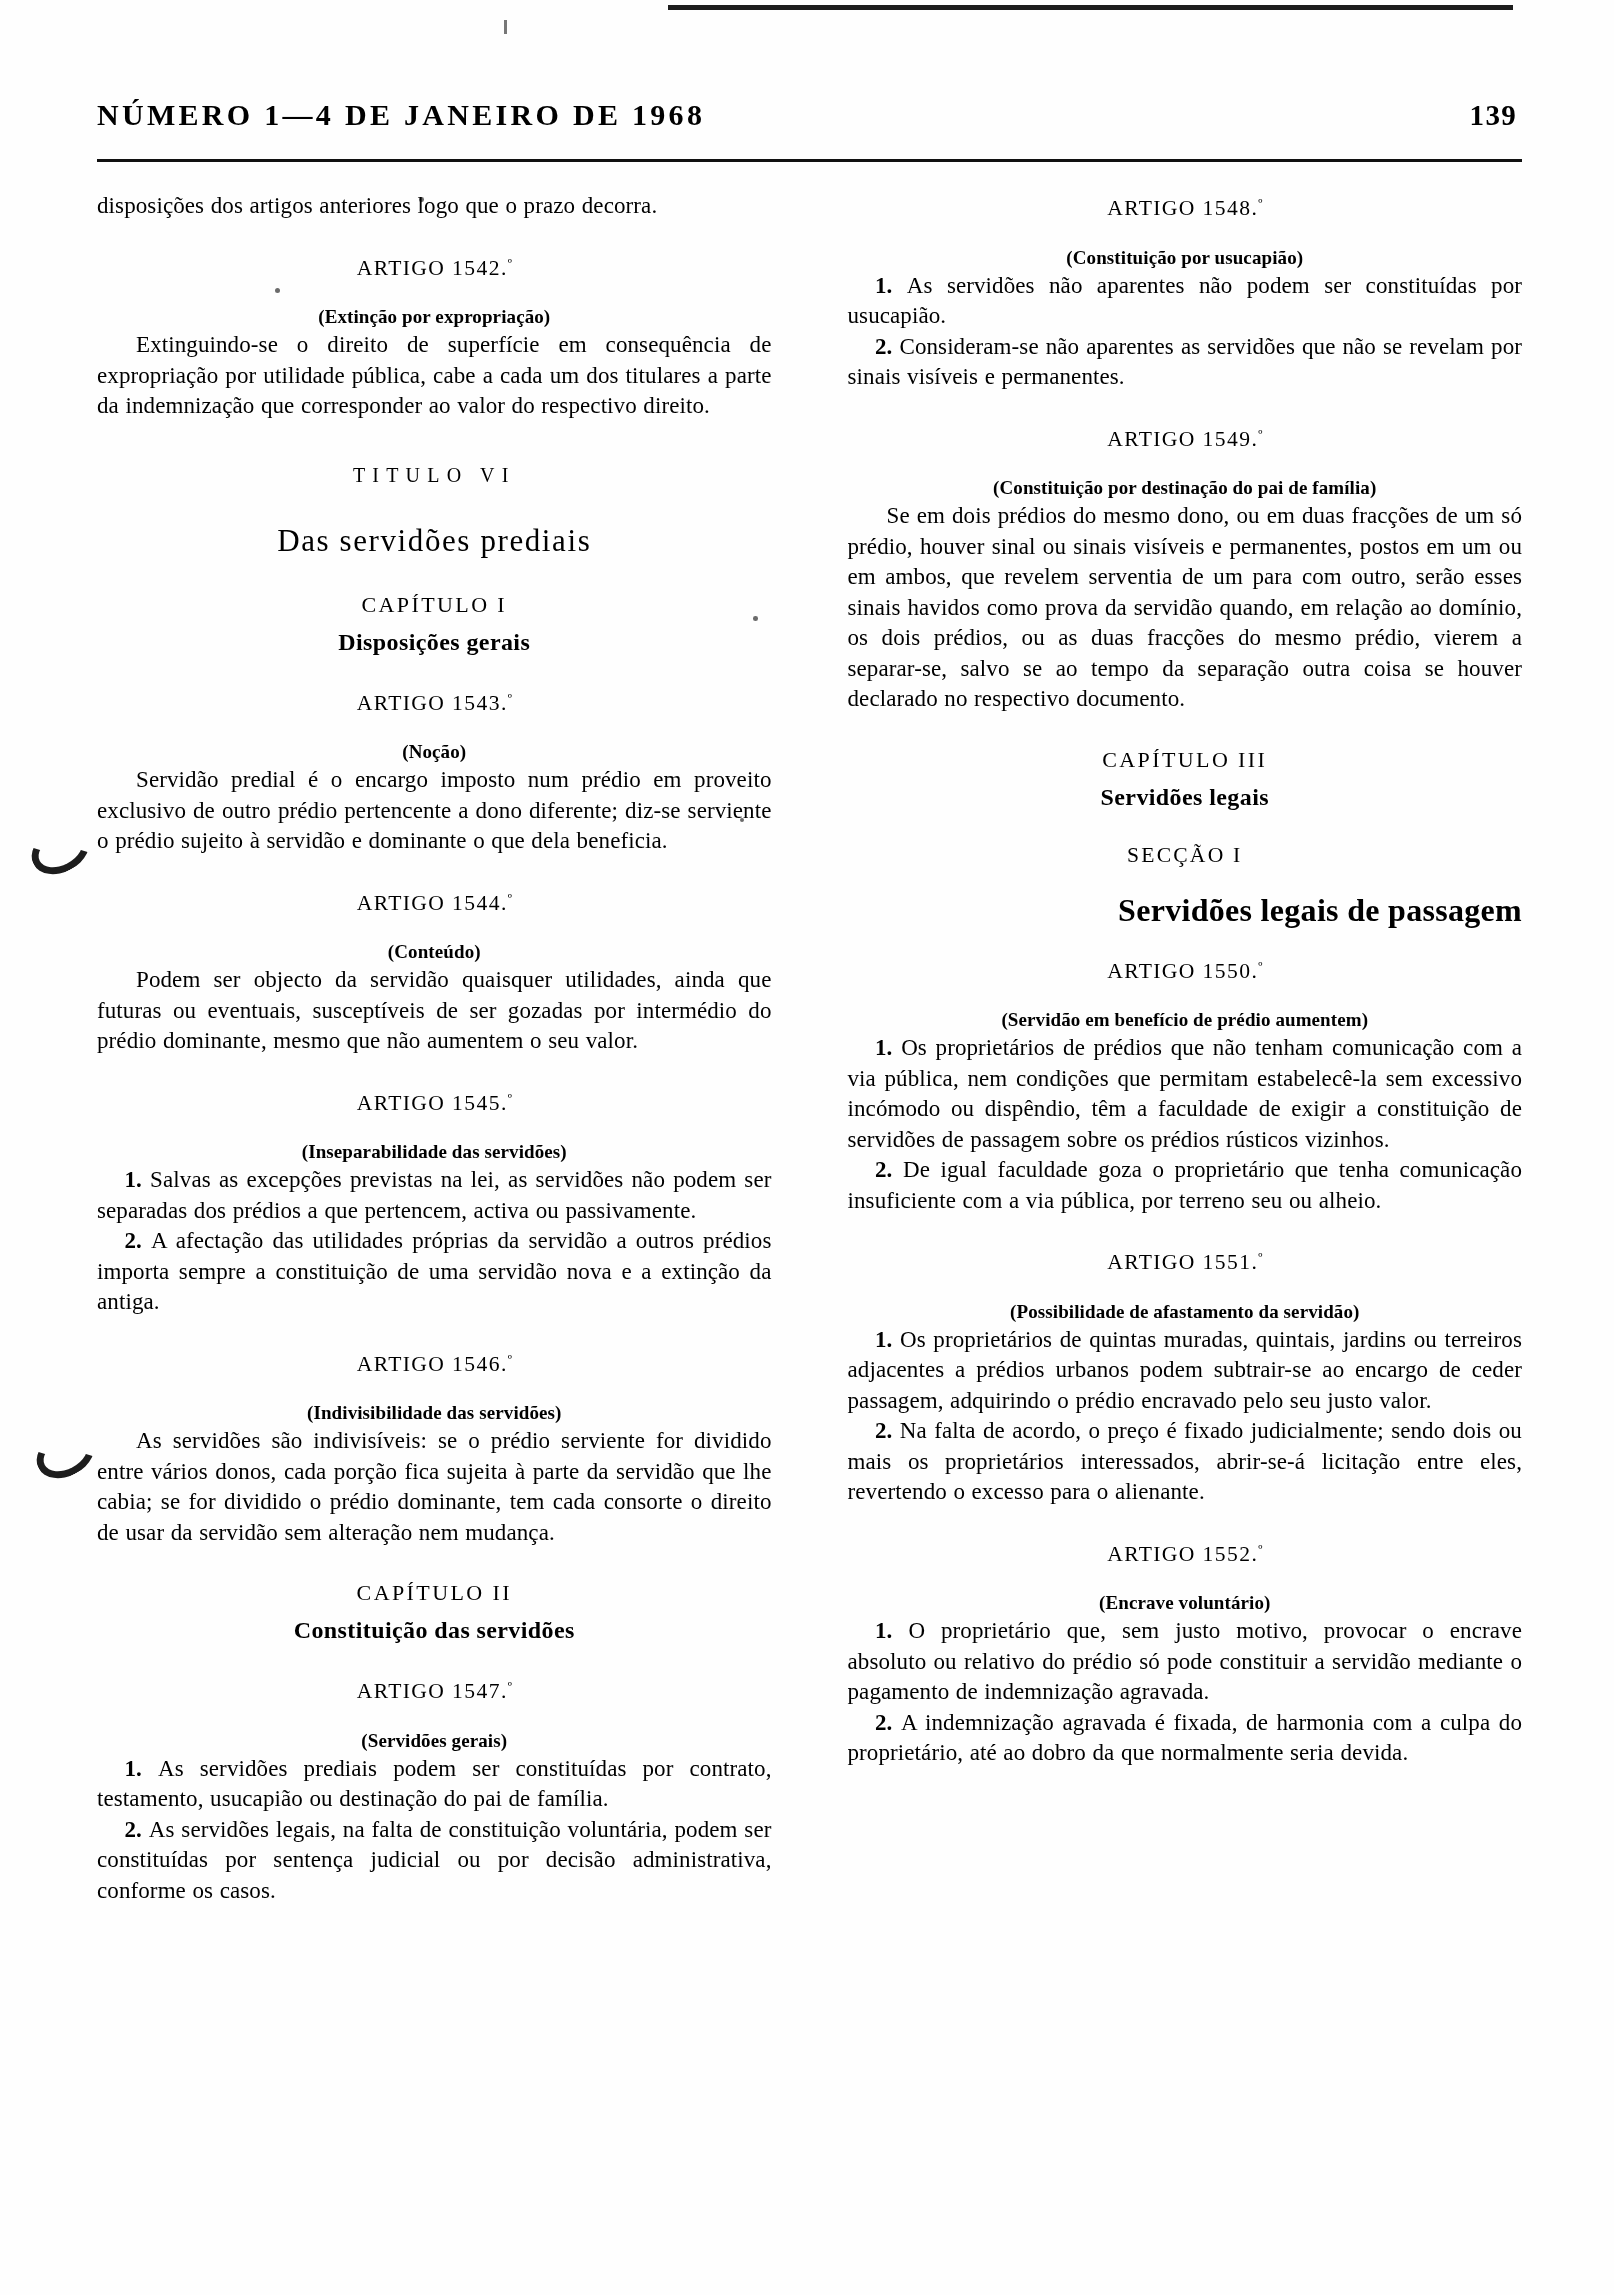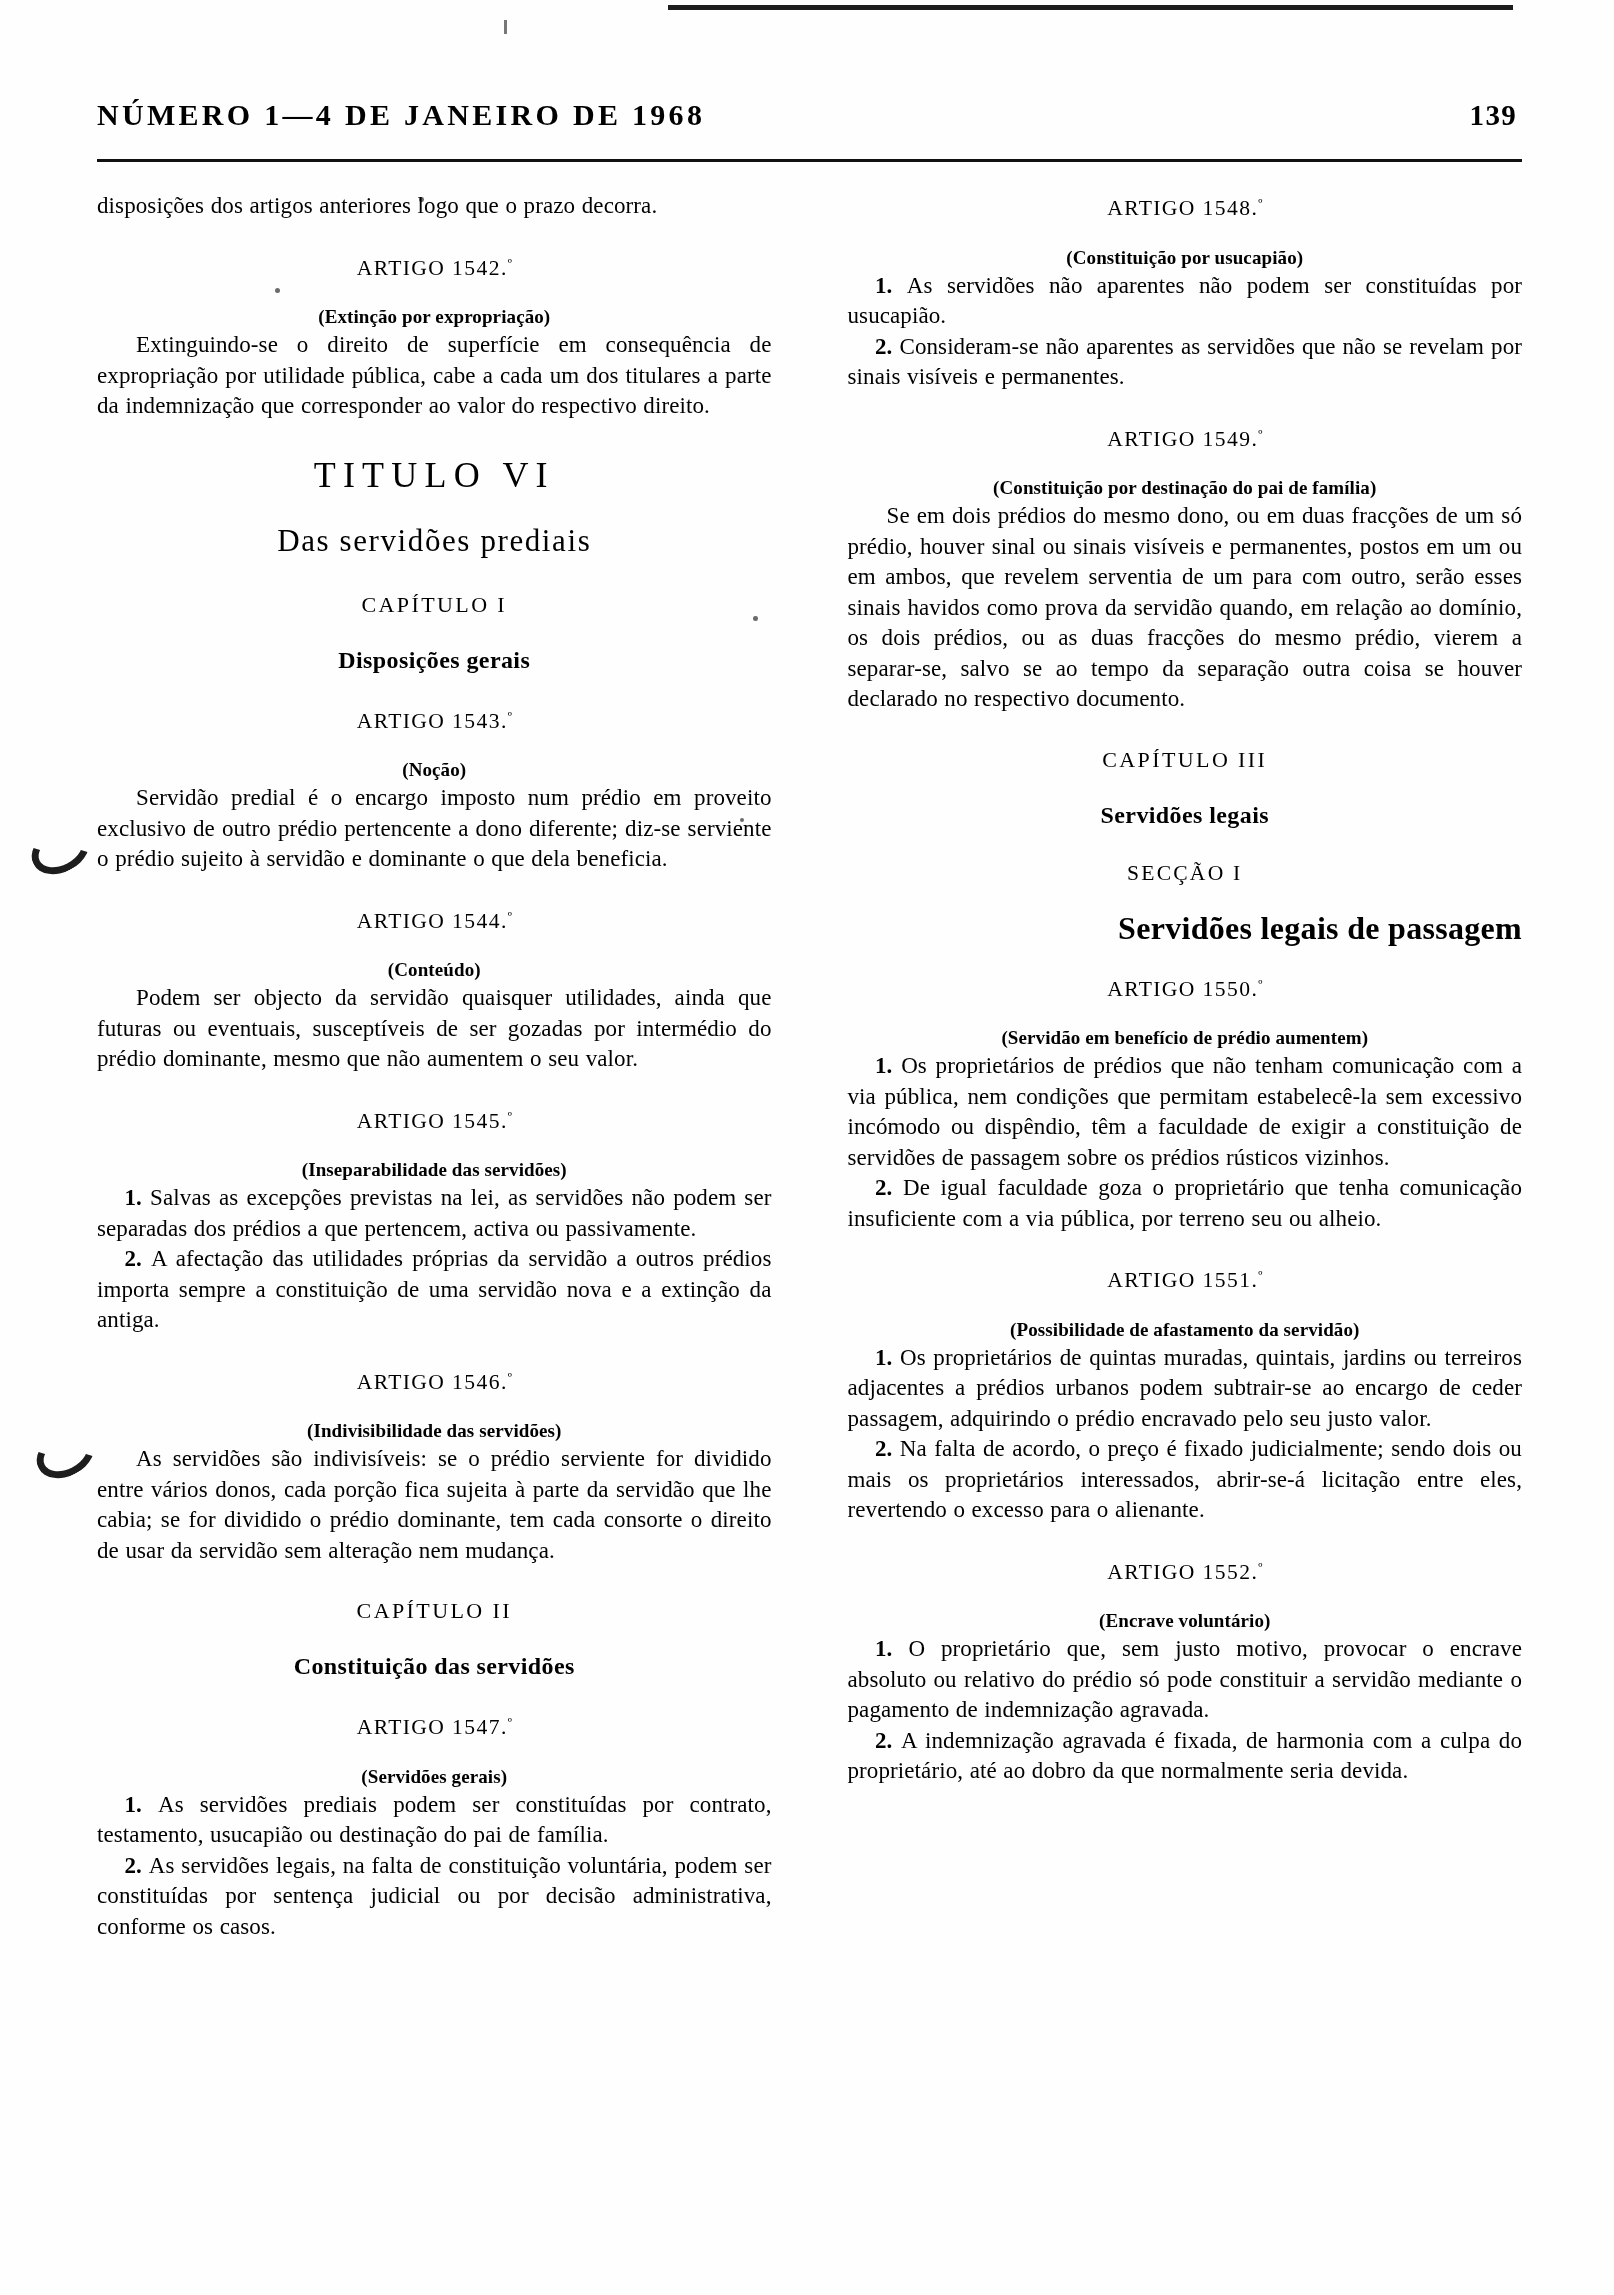--- a/index.html
+++ b/index.html
@@ -91,21 +91,21 @@
   p.body.numbered {
     text-indent: 27.5px;
   }
   p.body .num {
     font-weight: 700;
   }
 
   h2.title-major {
     margin: 34px 0 0 0;
     text-align: center;
-    font-size: 36px;
+    font-size: 20px;
     font-weight: 400;
     letter-spacing: 7.2px;
     line-height: 39px;
   }
   h3.title-sub {
     margin: 26px 0 0 0;
     text-align: center;
     font-size: 31px;
     font-weight: 400;
     letter-spacing: 1.6px;
@@ -113,21 +113,21 @@
   }
   h4.chapter {
     margin: 30px 0 0 0;
     text-align: center;
     font-size: 22px;
     font-weight: 400;
     letter-spacing: 2.4px;
     line-height: 29px;
   }
   h5.chapter-name {
-    margin: 26px 0 0 0;
+    margin: 8px 0 0 0;
     text-align: center;
     font-size: 24px;
     font-weight: 700;
     letter-spacing: 0.4px;
     line-height: 30px;
   }
   h4.section-num {
     margin: 29px 0 0 0;
     text-align: center;
     font-size: 21.6px;

